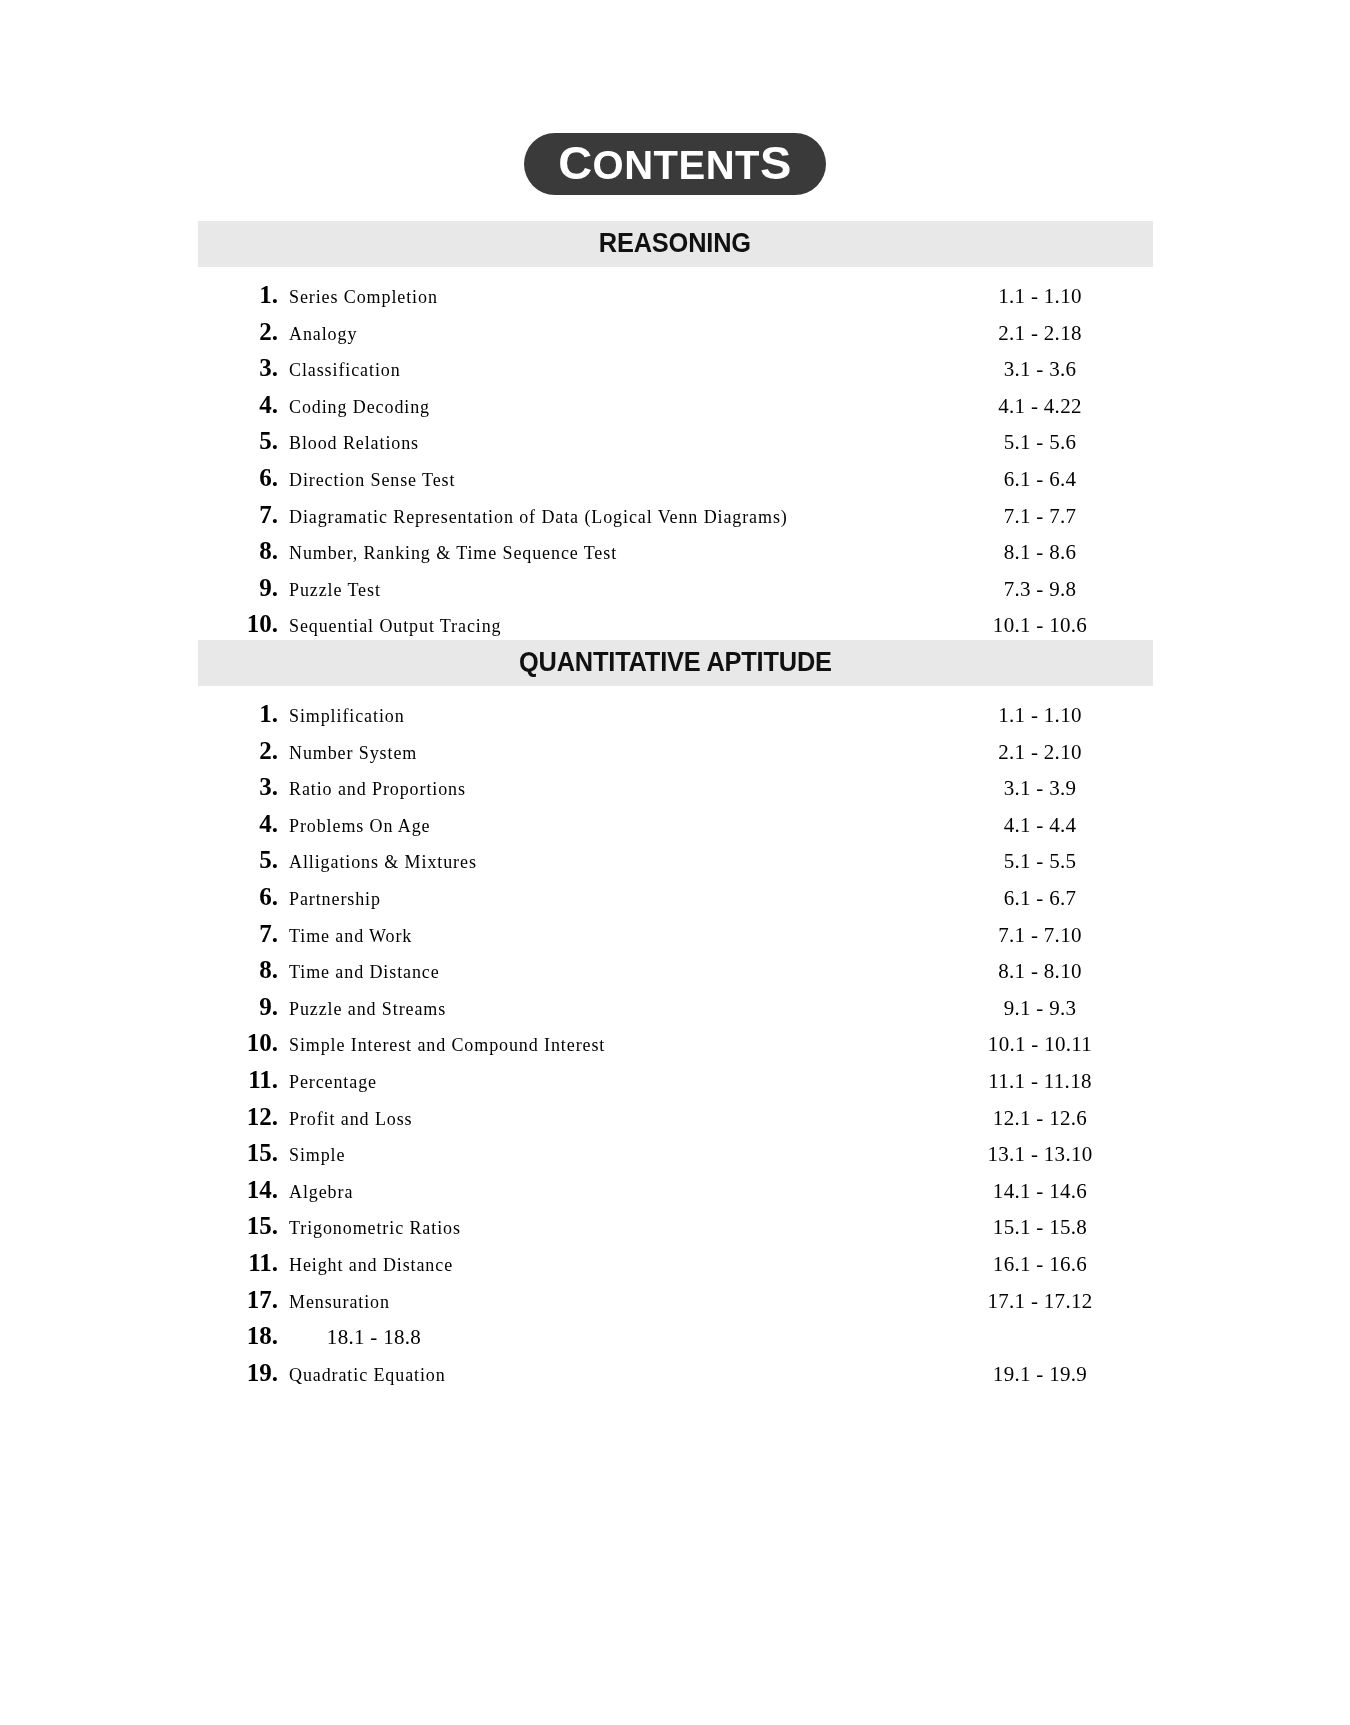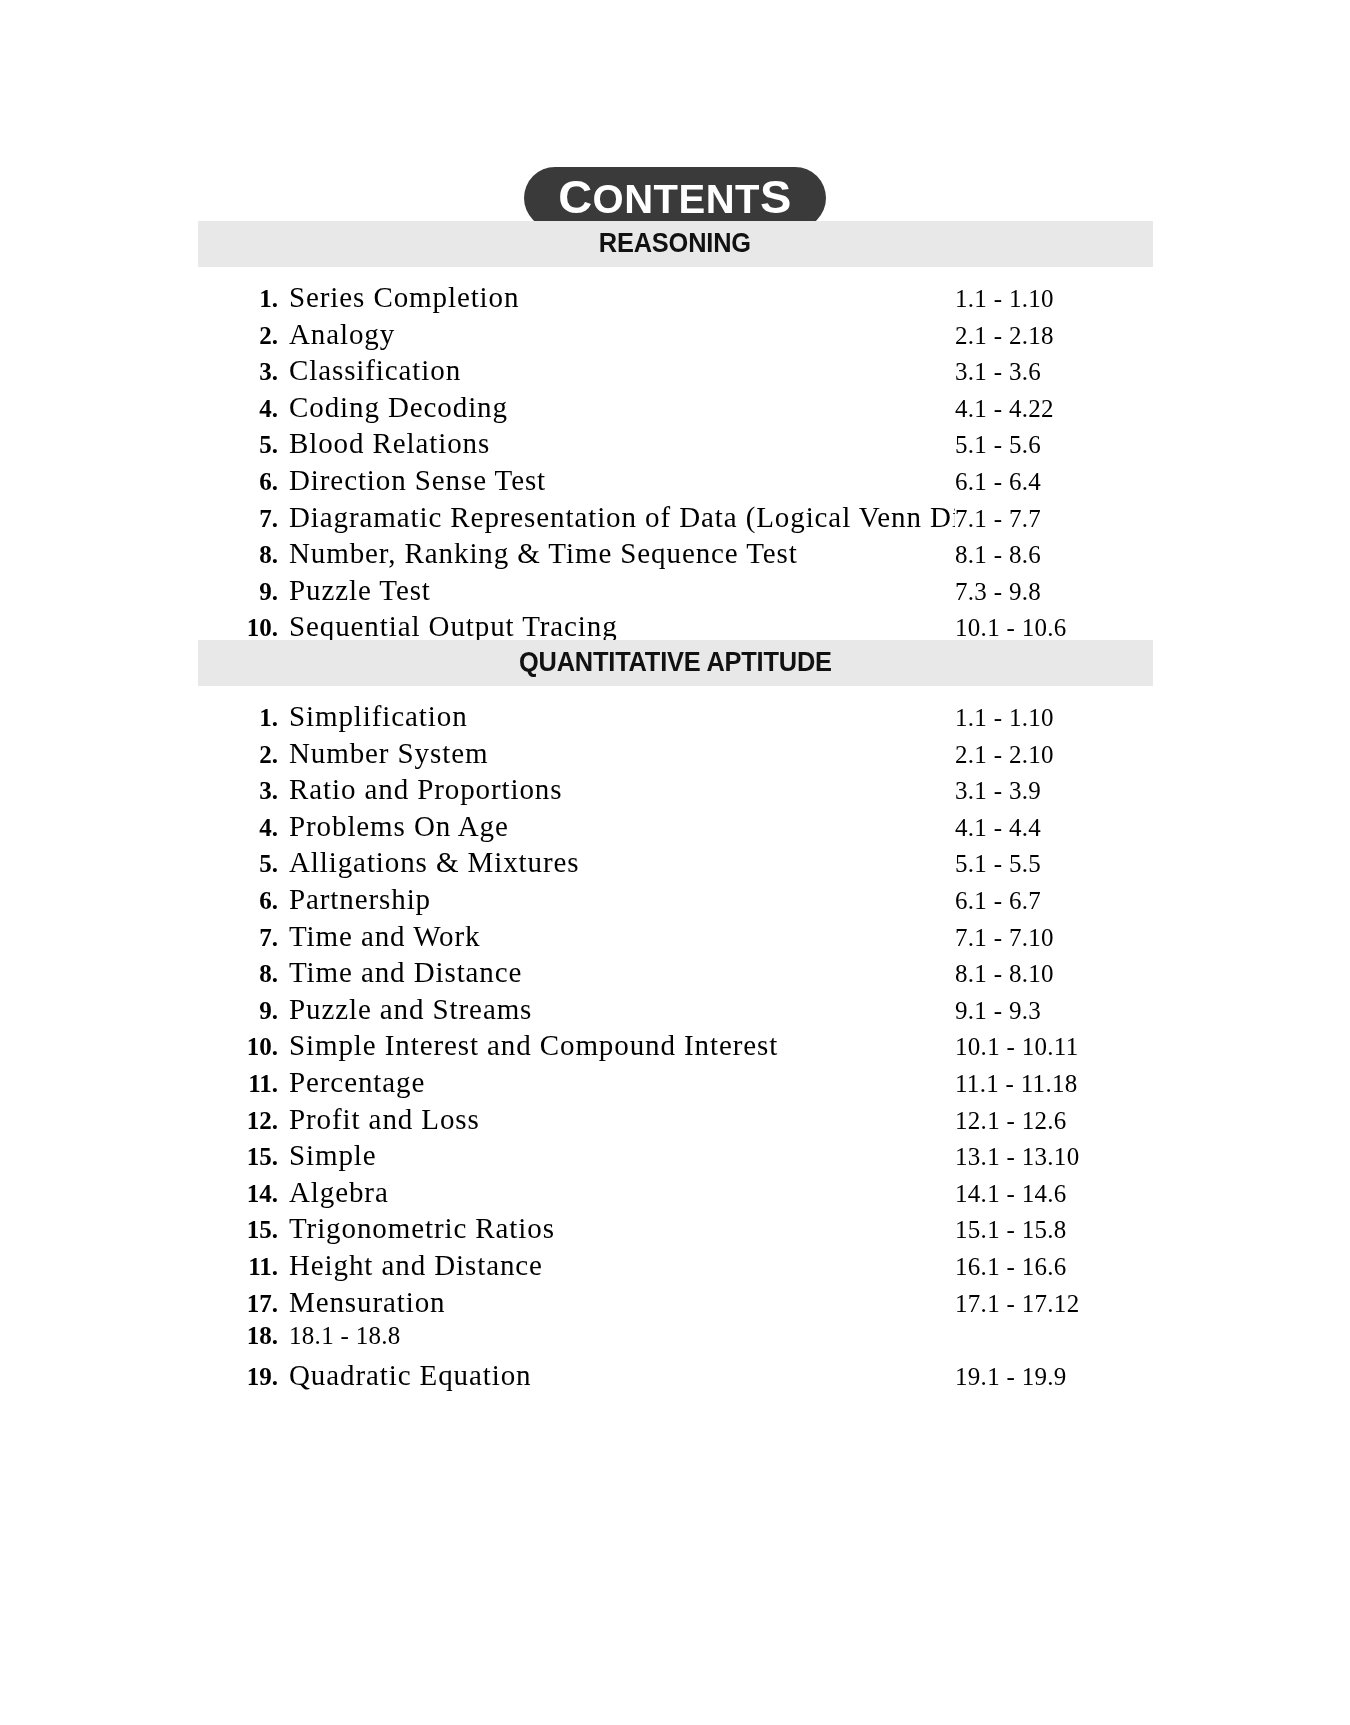--- a/index.html
+++ b/index.html
@@ -25,21 +25,20 @@
 
   
   .title-wrap {
     position: absolute;
     top: 133px;
     left: 0;
     width: 1350px;
     display: flex;
     justify-content: center;
     align-items: flex-end;
-    margin-top: 34px;
   }
   .title-pill {
     background: #3a3a3a;
     color: #ffffff;
     border-radius: 34px;
     padding: 6px 34px 9px 34px;
     font-family: "Liberation Sans", sans-serif;
     font-weight: bold;
     font-size: 40px;
     letter-spacing: 0.5px;
@@ -96,29 +95,29 @@
     text-align: right;
     font-weight: bold;
     font-size: 25px;
     flex: 0 0 64px;
     padding-right: 11px;
     box-sizing: border-box;
     white-space: nowrap;
   }
   .entry-title {
     flex: 1 1 auto;
-    font-size: 29px;
+    font-size: 18px;
     letter-spacing: 0.9px;
     white-space: nowrap;
     overflow: hidden;
   }
   .entry-pages {
     flex: 0 0 170px;
-    text-align: left;
-    font-size: 25px;
+    text-align: center;
+    font-size: 21px;
     letter-spacing: 0.3px;
     white-space: nowrap;
   }
 </style>
 </head>
 <body>
 
 <div class="page">
 
   <div class="title-wrap">

